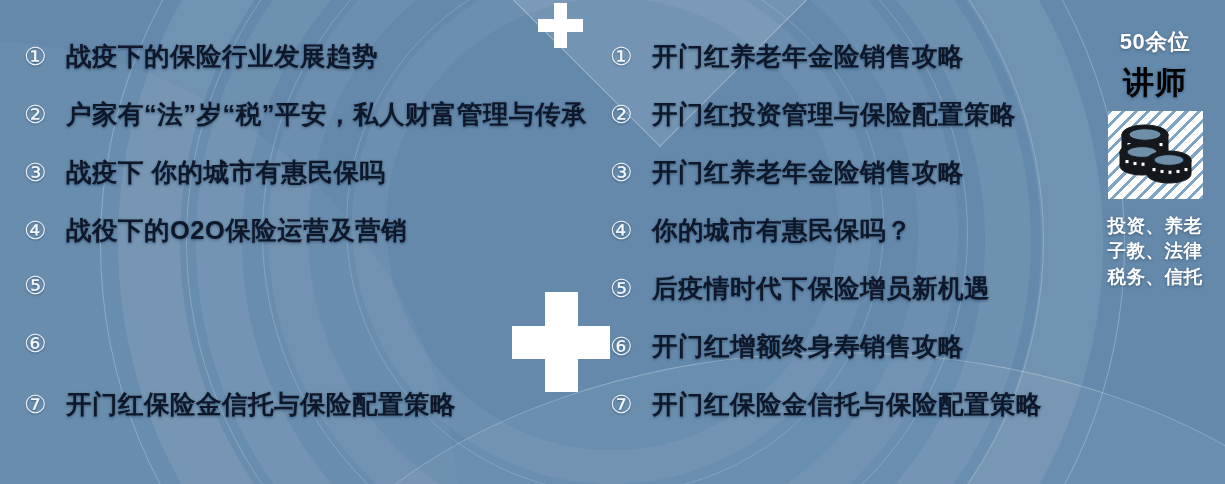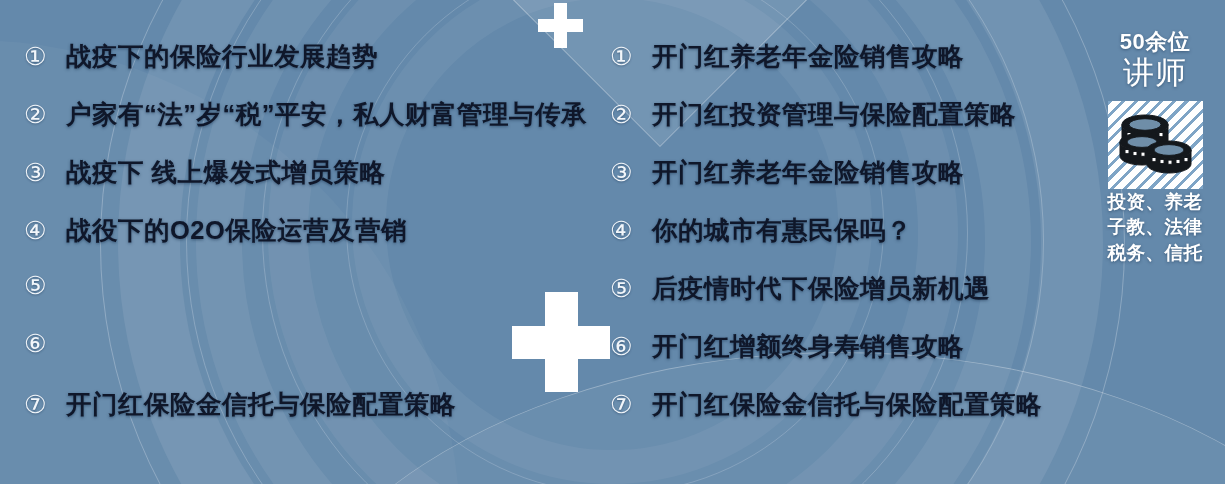--- a/index.html
+++ b/index.html
@@ -143,40 +143,41 @@
     align-items:center;
     padding-top:30px;
   }
   .sb-line1 {
     font-size:22px; font-weight:700; color:#ffffff;
     letter-spacing:0.5px;
     text-shadow:0 1px 3px rgba(20,45,75,0.5);
     line-height:1.1;
   }
   .sb-line2 {
-    font-size:31px; font-weight:400; color:#ffffff;
+    font-size:31px; font-weight:700; color:#000000;
     letter-spacing:1px;
-    margin-top:1px;
+    margin-top:11px;
     text-shadow:0 1px 3px rgba(20,45,75,0.5);
     line-height:1.15;
   }
   .sb-icon {
     margin-top:10px;
     width:95px; height:88px;
     background-color:#ffffff;
     background-image:repeating-linear-gradient(
         -45deg,
         rgba(120,160,195,0.95) 0px,
         rgba(120,160,195,0.95) 3px,
         #ffffff 3px,
         #ffffff 9px);
     display:flex; align-items:center; justify-content:center;
   }
   .sb-icon svg { display:block; }
   .sb-cats {
+    margin-top:14px;
     text-align:center;
     font-size:18.5px; font-weight:700; color:#ffffff;
     line-height:1.38;
     letter-spacing:0.5px;
     text-shadow:0 1px 3px rgba(20,45,75,0.5);
   }
 </style>
 </head>
 <body>
 
@@ -210,21 +211,21 @@
       <div class="course-item">
         <span class="course-num">①</span>
         <span class="course-title">战疫下的保险行业发展趋势</span>
       </div>
       <div class="course-item">
         <span class="course-num">②</span>
         <span class="course-title">户家有“法”岁“税”平安，私人财富管理与传承</span>
       </div>
       <div class="course-item">
         <span class="course-num">③</span>
-        <span class="course-title">战疫下 线上爆发式增员策略</span>
+        <span class="course-title">战疫下 你的城市有惠民保吗</span>
       </div>
       <div class="course-item">
         <span class="course-num">④</span>
         <span class="course-title">战役下的O2O保险运营及营销</span>
       </div>
       <div class="course-item">
         <span class="course-num">⑤</span>
       </div>
       <div class="course-item">
         <span class="course-num">⑥</span>

